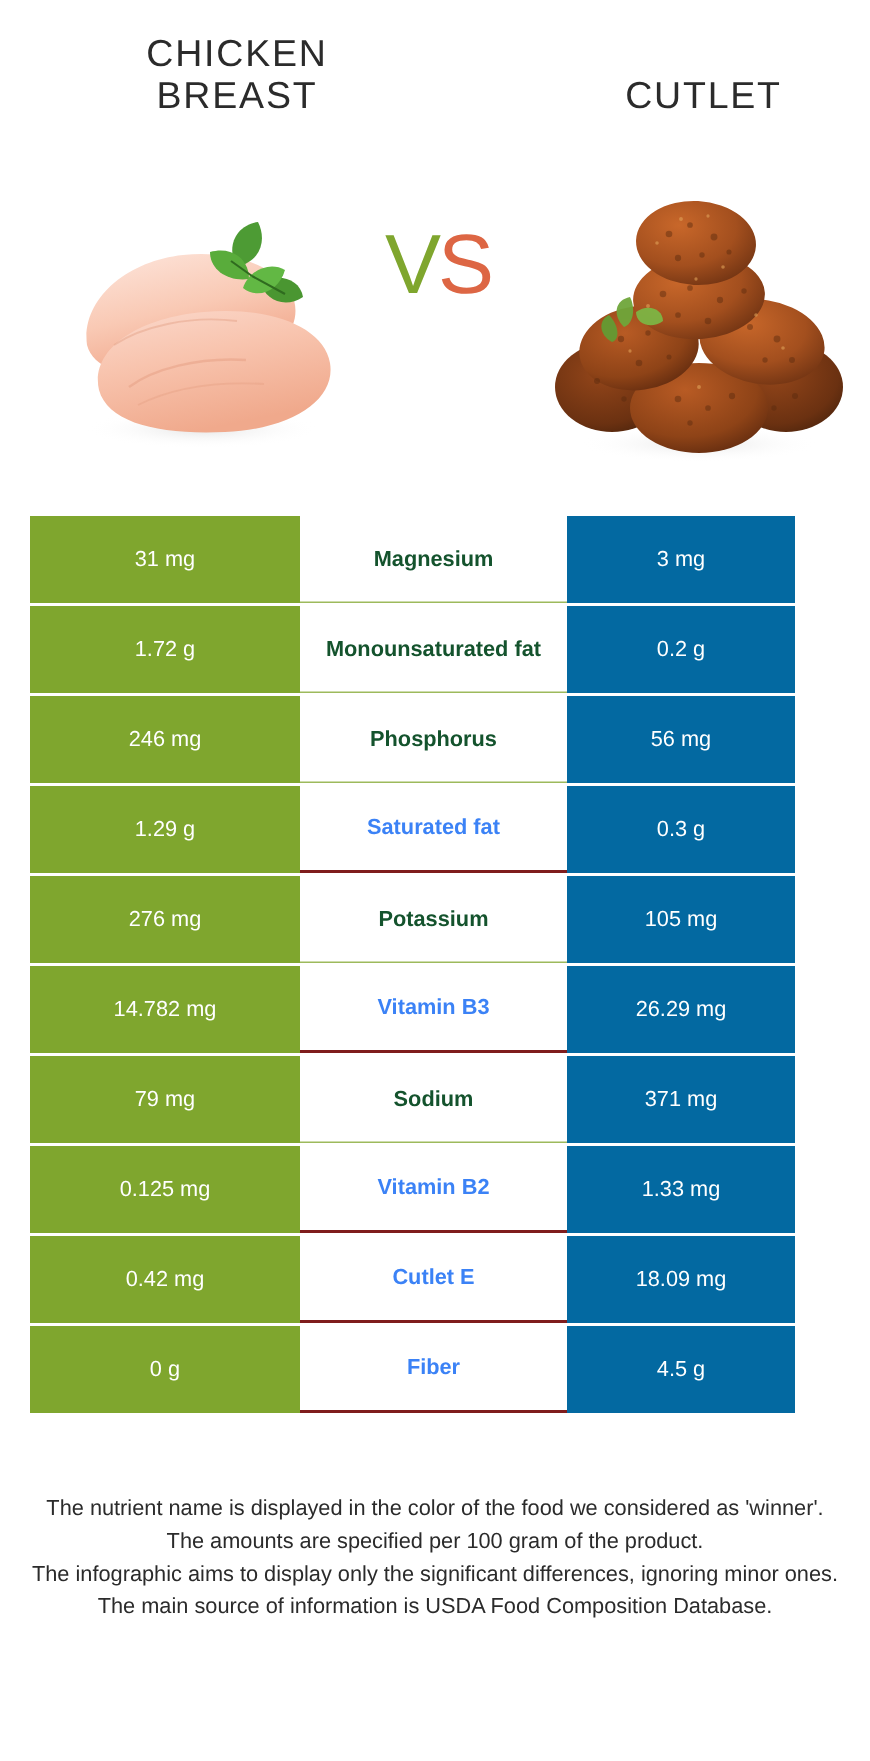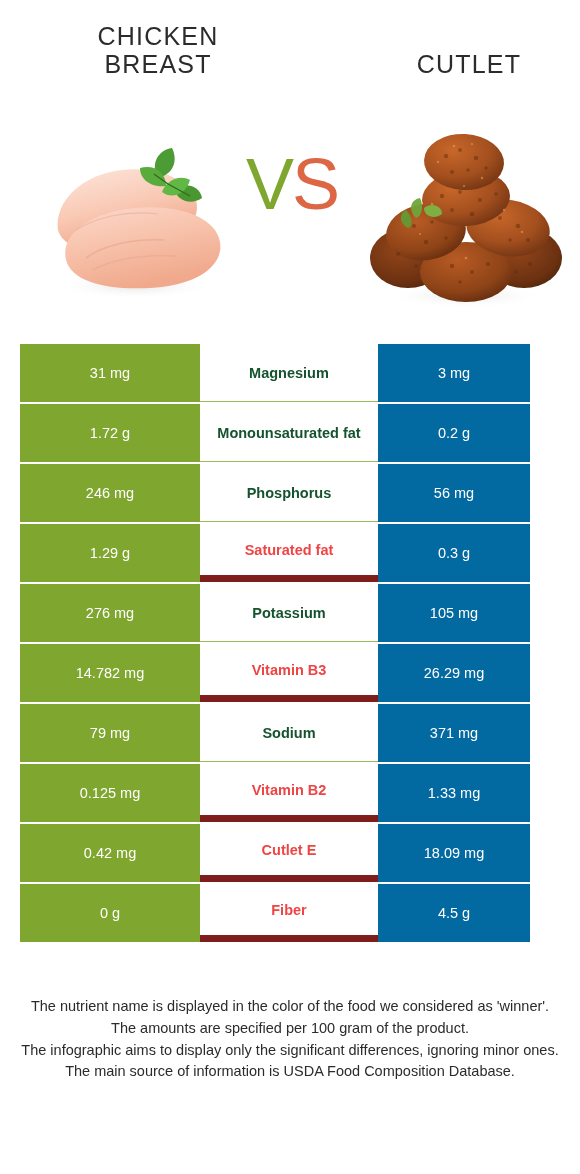--- a/index.html
+++ b/index.html
@@ -56,21 +56,21 @@
   }
   .food-left  { left: 40px;  width: 190px; height: 210px; }
   .food-right { left: 368px; width: 195px; height: 210px; }
 
   .vs {
     position: absolute;
     left: 232px;
     top: 48px;
     width: 120px;
     text-align: center;
-    font-size: 72px;
+    font-size: 56px;
     font-weight: 400;
     letter-spacing: -2px;
     line-height: 1;
     font-family: "Liberation Sans", sans-serif;
   }
   .vs .v { color: #7FA62E; }
   .vs .s { color: #DD6644; }
 
   
   .table {
@@ -96,21 +96,21 @@
     background: #7FA62E;
     color: #ffffff;
   }
   .cell-mid {
     width: 178px;
     background: #ffffff;
     font-weight: bold;
     font-size: 14.5px;
   }
   .cell-mid.win-green  { color: #14532d; border-bottom: 1px solid #9DBA5C; }
-  .cell-mid.win-orange { color: #ef4444; border-bottom: 7px solid #7f1d1d; }
+  .cell-mid.win-orange { color: #3b82f6; border-bottom: 2px solid #7f1d1d; }
   .cell-right {
     width: 152px;
     background: #0369a1;
     color: #ffffff;
   }
 
   
   .footer {
     position: absolute;
     left: 20px;

